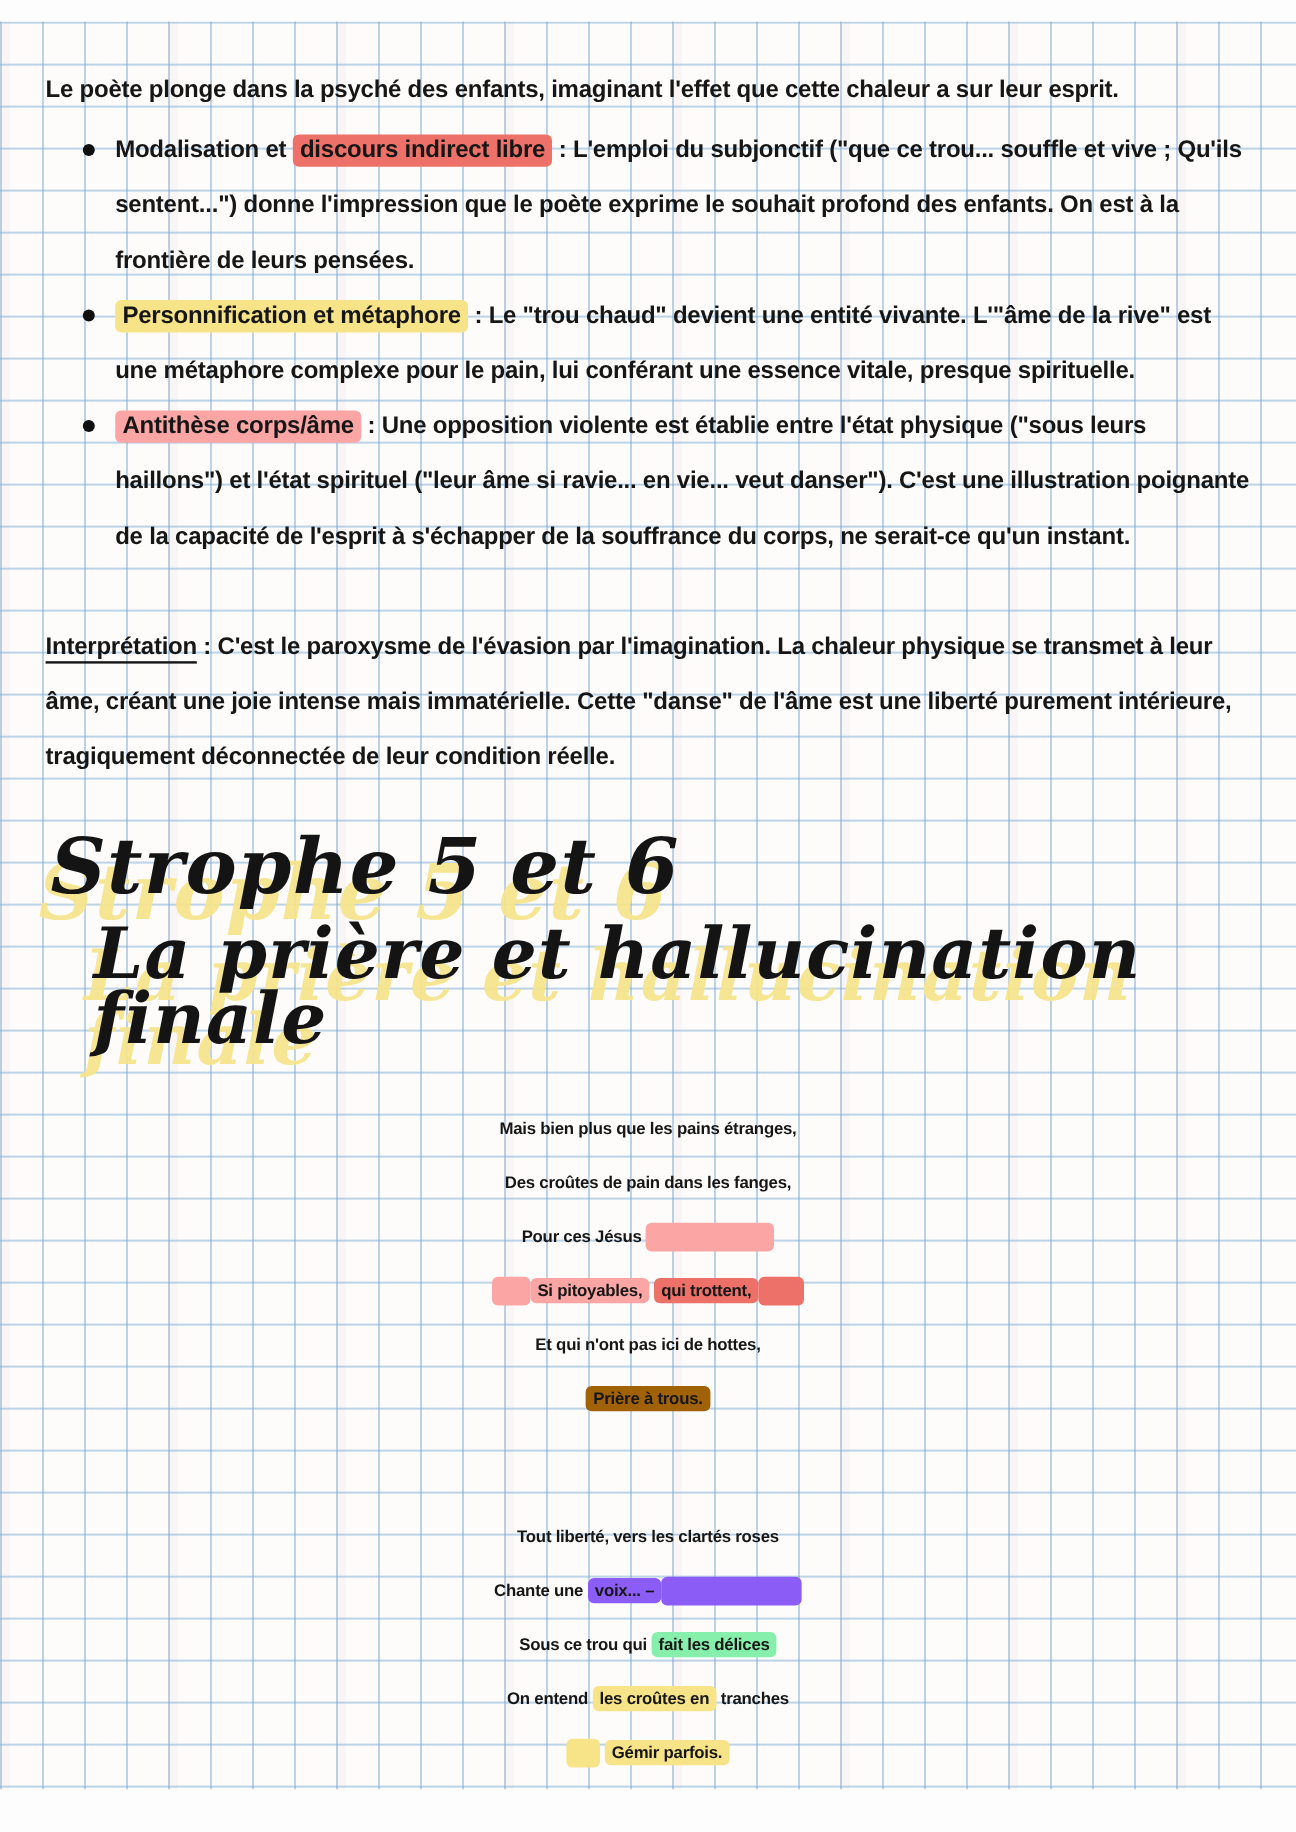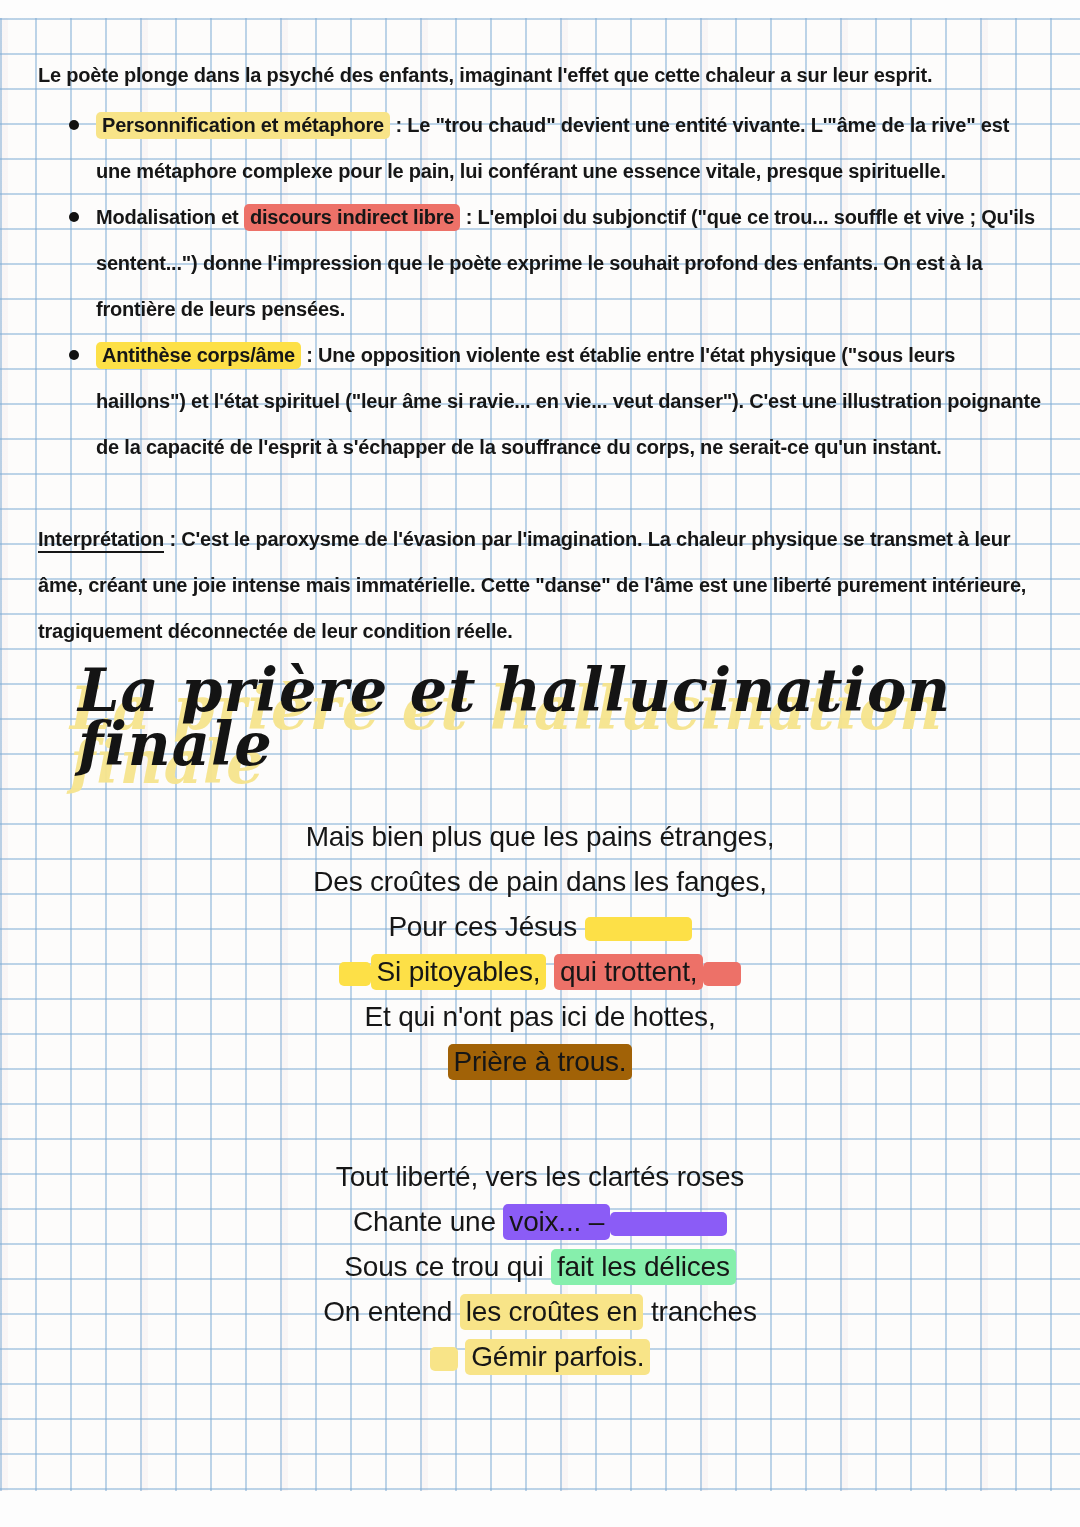--- a/index.html
+++ b/index.html
@@ -33,21 +33,21 @@
   .bullet-item::before{
     content:"";position:absolute;left:31px;top:18px;
     width:10px;height:10px;border-radius:50%;background:#101010;
   }
   .interpretation{margin-top:46px;}
 
   
   .hl{padding:2px 6px 3px;border-radius:5px;-webkit-box-decoration-break:clone;box-decoration-break:clone;}
   .hl-red{background:#ed7168;}
   .hl-yellow{background:#f8e488;}
-  .hl-blue{background:#fde047;}
+  .hl-blue{background:#fca5a5;}
   .hl-green{background:#a16207;}
   .hl-pink{background:#8b5cf6;}
   .hl-purple{background:#86efac;}
   .blob{display:inline-block;height:19px;vertical-align:middle;border-radius:5px;}
   .u{border-bottom:2.5px solid #161616;padding-bottom:1px;}
 
   
   .title,.subtitle{
     font-family:"DejaVu Serif",serif;font-style:italic;font-weight:700;
     color:#141414;margin:0;
@@ -59,42 +59,43 @@
   }
   .subtitle{
     margin:10px 0 0 40px;
     font-size:59px;line-height:54px;letter-spacing:1px;
     text-shadow:-8px 18px 0 rgba(246,228,140,.95);
   }
 
   .stanza{margin-top:42px;text-align:center;}
   .stanza2{margin-top:70px;}
   .poem-line{
-    font-size:28px;font-weight:400;color:#161616;
+    font-size:14px;font-weight:700;color:#161616;
     letter-spacing:-0.2px;line-height:45px;
   }
 </style>
 </head>
 <body>
 
 <div class="page">
   <div class="grid-bg"></div>
 
   <div class="content">
 
     <p class="body-text">Le poète plonge dans la psyché des enfants, imaginant l'effet que cette chaleur a sur leur esprit.</p>
 
     <ul class="bullets">
+        <li class="body-text bullet-item"><span>Modalisation et </span><span class="hl hl-red">discours indirect libre</span><span> : L'emploi du subjonctif ("que ce trou... souffle et vive ; Qu'ils sentent...") donne l'impression que le poète exprime le souhait profond des enfants. On est à la frontière de leurs pensées.</span></li>
         <li class="body-text bullet-item"><span class="hl hl-yellow">Personnification et métaphore</span><span> : Le "trou chaud" devient une entité vivante. L'"âme de la rive" est une métaphore complexe pour le pain, lui conférant une essence vitale, presque spirituelle.</span></li>
-        <li class="body-text bullet-item"><span>Modalisation et </span><span class="hl hl-red">discours indirect libre</span><span> : L'emploi du subjonctif ("que ce trou... souffle et vive ; Qu'ils sentent...") donne l'impression que le poète exprime le souhait profond des enfants. On est à la frontière de leurs pensées.</span></li>
         <li class="body-text bullet-item"><span class="hl hl-blue">Antithèse corps/âme</span><span> : Une opposition violente est établie entre l'état physique ("sous leurs haillons") et l'état spirituel ("leur âme si ravie... en vie... veut danser"). C'est une illustration poignante de la capacité de l'esprit à s'échapper de la souffrance du corps, ne serait-ce qu'un instant.</span></li>
       </ul>
 
     <p class="body-text interpretation"><span class="u">Interprétation</span><span> : C'est le paroxysme de l'évasion par l'imagination. La chaleur physique se transmet à leur âme, créant une joie intense mais immatérielle. Cette "danse" de l'âme est une liberté purement intérieure, tragiquement déconnectée de leur condition réelle.</span></p>
 
+    <h1 class="title">Strophe 5 et 6</h1>
 
     <h2 class="subtitle">La prière et hallucination finale</h2>
 
     <div class="stanza">
         <div class="poem-line"><span>Mais bien plus que les pains étranges,</span></div>
         <div class="poem-line"><span>Des croûtes de pain dans les fanges,</span></div>
         <div class="poem-line"><span>Pour ces Jésus </span><span class="hl hl-blue blob" style="width: 95px;"></span></div>
         <div class="poem-line"><span class="hl hl-blue blob" style="width: 20px;"></span><span class="hl hl-blue">Si pitoyables,</span><span> </span><span class="hl hl-red">qui trottent,</span><span class="hl hl-red blob" style="width: 26px;"></span></div>
         <div class="poem-line"><span>Et qui n'ont pas ici de hottes,</span></div>
         <div class="poem-line"><span class="hl hl-green">Prière à trous.</span></div>

